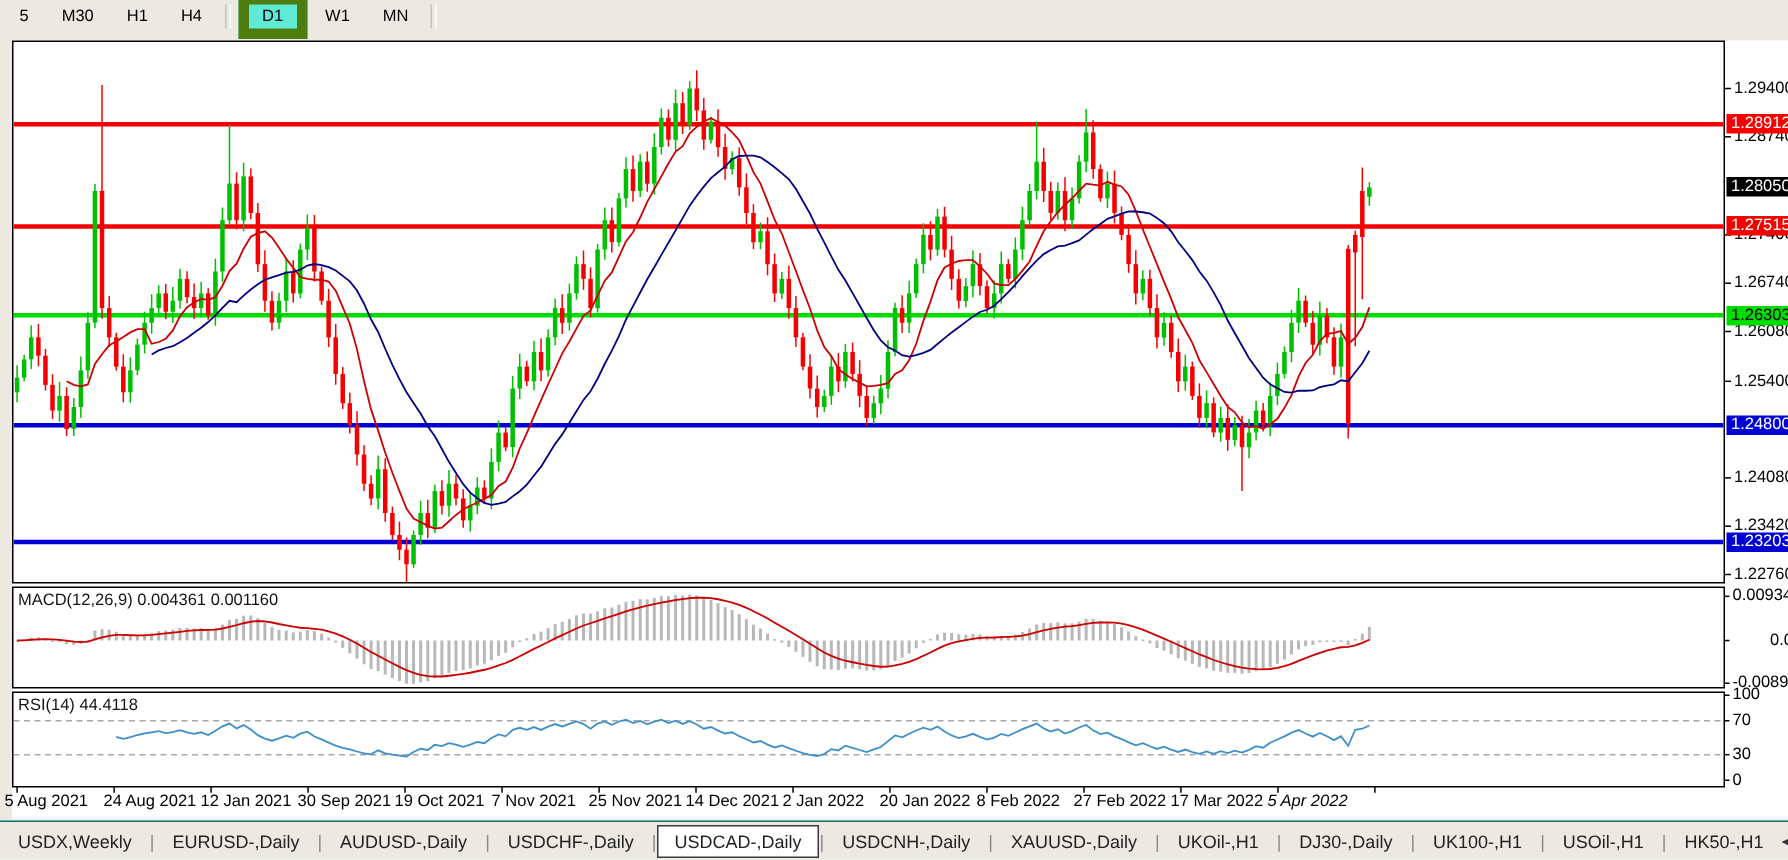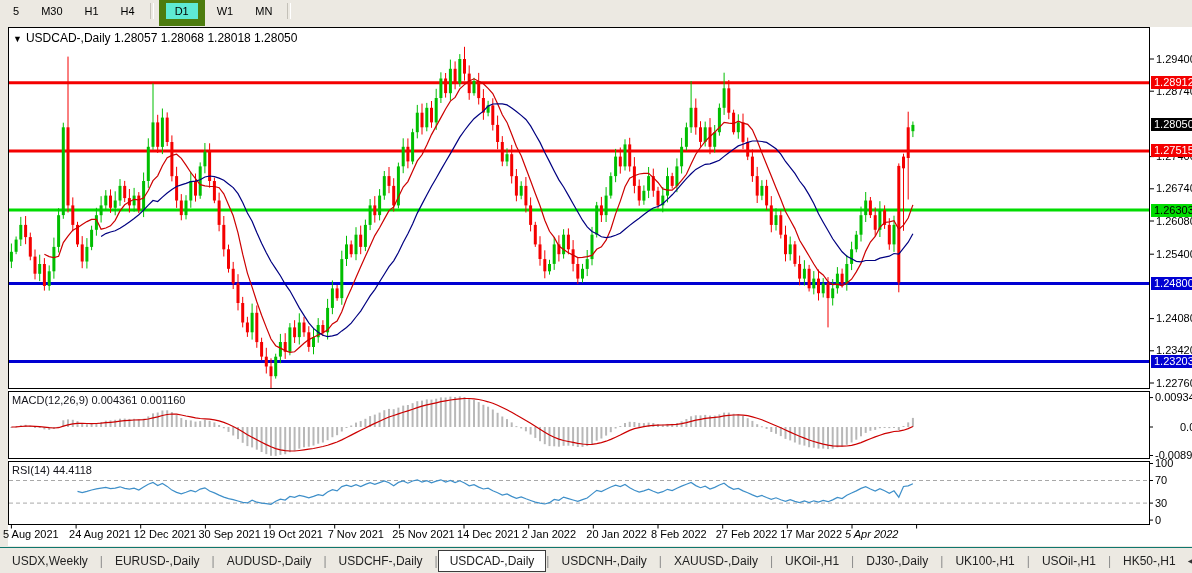--- a/index.html
+++ b/index.html
@@ -680,24 +680,20 @@
       <line x1="916.6" x2="916.6" y1="524.5" y2="528.5" stroke="#000"></line>
       <line x1="1149.5" x2="1153" y1="397.56325" y2="397.56325" stroke="#000"></line>
       <line x1="1149.5" x2="1153" y1="427" y2="427" stroke="#000"></line>
       <line x1="1149.5" x2="1153" y1="455.5" y2="455.5" stroke="#000"></line>
       <line x1="1149.5" x2="1153" y1="463.5" y2="463.5" stroke="#000"></line>
       <line x1="1149.5" x2="1153" y1="480.5" y2="480.5" stroke="#000"></line>
       <line x1="1149.5" x2="1153" y1="503.1" y2="503.1" stroke="#000"></line>
       <line x1="1149.5" x2="1153" y1="520.1" y2="520.1" stroke="#000"></line>
     </svg>
 
-  <div class="chart-title">
-    <span class="tri">▼</span><span>USDCAD-,Daily</span>
-    <span>1.28057 1.28068 1.28018 1.28050</span>
-  </div>
 
   <div class="ind-label" style="left:12px;top:394px;">
     <span>MACD(12,26,9)</span>
     <span>0.004361 0.001160</span>
   </div>
 
   <div class="ind-label" style="left:12px;top:464px;">
     <span>RSI(14)</span>
     <span>44.4118</span>
   </div>
@@ -711,21 +707,21 @@
     <div class="axis-label" style="left: 1156px; top: 344.324px;">1.23420</div>
     <div class="axis-label" style="left: 1156px; top: 376.532px;">1.22760</div>
     <div class="badge" style="left: 1151px; top: 76.3144px; background: rgb(244, 0, 0); color: rgb(255, 255, 255);">1.28912</div>
     <div class="badge" style="left: 1151px; top: 144.488px; background: rgb(244, 0, 0); color: rgb(255, 255, 255);">1.27515</div>
     <div class="badge" style="left: 1151px; top: 203.634px; background: rgb(0, 220, 0); color: rgb(0, 0, 0);">1.26303</div>
     <div class="badge" style="left: 1151px; top: 276.98px; background: rgb(0, 0, 210); color: rgb(255, 255, 255);">1.24800</div>
     <div class="badge" style="left: 1151px; top: 354.914px; background: rgb(0, 0, 210); color: rgb(255, 255, 255);">1.23203</div>
     <div class="badge" style="left: 1151px; top: 118.38px; background: rgb(0, 0, 0); color: rgb(255, 255, 255);">1.28050</div>
     <div class="date-label" style="left: 3px; top: 528px;">5 Aug 2021</div>
     <div class="date-label" style="left: 69.06px; top: 528px;">24 Aug 2021</div>
-    <div class="date-label" style="left: 133.72px; top: 528px;">12 Dec 2021</div>
+    <div class="date-label" style="left: 133.72px; top: 528px;">12 Jan 2021</div>
     <div class="date-label" style="left: 198.38px; top: 528px;">30 Sep 2021</div>
     <div class="date-label" style="left: 263.04px; top: 528px;">19 Oct 2021</div>
     <div class="date-label" style="left: 327.7px; top: 528px;">7 Nov 2021</div>
     <div class="date-label" style="left: 392.36px; top: 528px;">25 Nov 2021</div>
     <div class="date-label" style="left: 457.02px; top: 528px;">14 Dec 2021</div>
     <div class="date-label" style="left: 521.68px; top: 528px;">2 Jan 2022</div>
     <div class="date-label" style="left: 586.34px; top: 528px;">20 Jan 2022</div>
     <div class="date-label" style="left: 651px; top: 528px;">8 Feb 2022</div>
     <div class="date-label" style="left: 715.66px; top: 528px;">27 Feb 2022</div>
     <div class="date-label" style="left: 780.32px; top: 528px;">17 Mar 2022</div>

